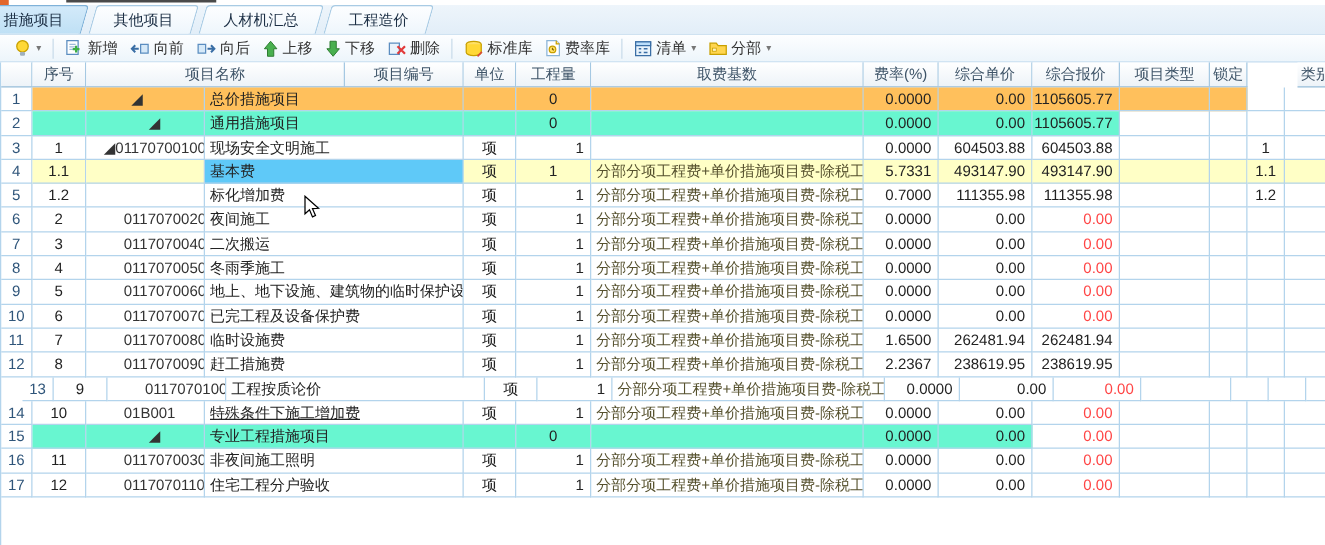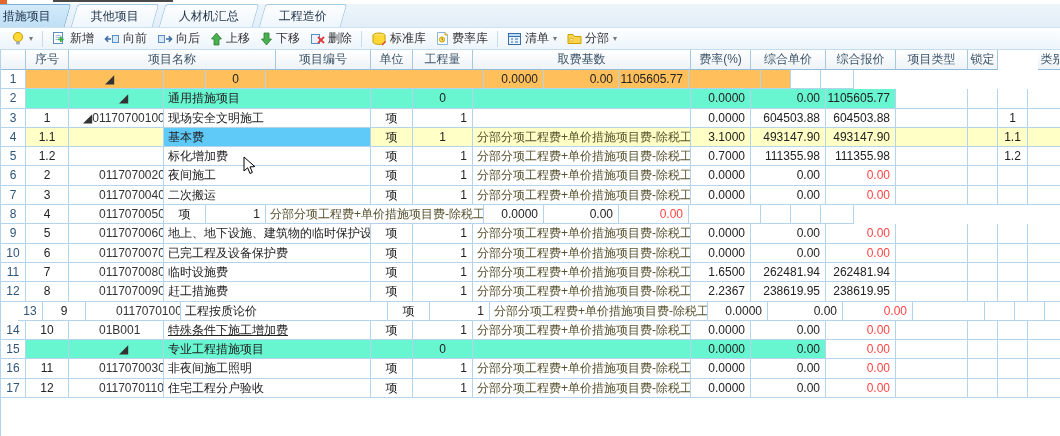--- a/index.html
+++ b/index.html
@@ -187,20 +187,21 @@
         <div class="gcell" style="width: 70px; flex: 0 0 70px;">综合报价</div>
         <div class="gcell" style="width: 72px; flex: 0 0 72px;">项目类型</div>
         <div class="gcell" style="width: 30px; flex: 0 0 30px;">锁定</div>
         <div class="gcell" style="width: 30px; flex: 0 0 30px; margin-left: 40px;">类别</div>
         <div class="gcell" style="width: 33px; flex: 0 0 33px;"></div>
       </div>
       <div class="grow">
         <div class="gcell ac rowno" style="width: 25px; flex: 0 0 25px;">1</div>
         <div class="gcell ac" style="width: 43px; flex: 0 0 43px; background: rgb(255, 192, 92);"></div>
         <div class="gcell codecell" style="width: 95px; flex: 0 0 95px; background: rgb(255, 192, 92); padding-left: 36px;">◢</div>
+        <div class="gcell al" style="width: 207px; flex: 0 0 207px; background: rgb(255, 192, 92);">总价措施项目</div>
         <div class="gcell ac" style="width: 42px; flex: 0 0 42px; background: rgb(255, 192, 92);"></div>
         <div class="gcell ac" style="width: 60px; flex: 0 0 60px; background: rgb(255, 192, 92);">0</div>
         <div class="gcell al basis" style="width: 218px; flex: 0 0 218px; background: rgb(255, 192, 92);"></div>
         <div class="gcell ar" style="width: 60px; flex: 0 0 60px; background: rgb(255, 192, 92);">0.0000</div>
         <div class="gcell ar" style="width: 75px; flex: 0 0 75px; background: rgb(255, 192, 92);">0.00</div>
         <div class="gcell ar" style="width: 70px; flex: 0 0 70px; background: rgb(255, 192, 92);">1105605.77</div>
         <div class="gcell ac" style="width: 72px; flex: 0 0 72px; background: rgb(255, 192, 92);"></div>
         <div class="gcell ac" style="width: 30px; flex: 0 0 30px; background: rgb(255, 192, 92);"></div>
         <div class="gcell ac" style="width: 30px; flex: 0 0 30px;"></div>
         <div class="gcell ac" style="width: 33px; flex: 0 0 33px;"></div>
@@ -238,21 +239,21 @@
         <div class="gcell ac" style="width: 33px; flex: 0 0 33px;"></div>
       </div>
       <div class="grow">
         <div class="gcell ac rowno" style="width: 25px; flex: 0 0 25px;">4</div>
         <div class="gcell ac" style="width: 43px; flex: 0 0 43px; background: rgb(255, 255, 198);">1.1</div>
         <div class="gcell codecell" style="width: 95px; flex: 0 0 95px; background: rgb(255, 255, 198);"></div>
         <div class="gcell al" style="width: 207px; flex: 0 0 207px; background: rgb(95, 201, 248);">基本费</div>
         <div class="gcell ac" style="width: 42px; flex: 0 0 42px; background: rgb(255, 255, 198);">项</div>
         <div class="gcell ac" style="width: 60px; flex: 0 0 60px; background: rgb(255, 255, 198);">1</div>
         <div class="gcell al basis" style="width: 218px; flex: 0 0 218px; background: rgb(255, 255, 198);">分部分项工程费+单价措施项目费-除税工程设备</div>
-        <div class="gcell ar" style="width: 60px; flex: 0 0 60px; background: rgb(255, 255, 198);">3.1000</div>
+        <div class="gcell ar" style="width: 60px; flex: 0 0 60px; background: rgb(255, 255, 198);">5.7331</div>
         <div class="gcell ar" style="width: 75px; flex: 0 0 75px; background: rgb(255, 255, 198);">493147.90</div>
         <div class="gcell ar" style="width: 70px; flex: 0 0 70px; background: rgb(255, 255, 198);">493147.90</div>
         <div class="gcell ac" style="width: 72px; flex: 0 0 72px; background: rgb(255, 255, 198);"></div>
         <div class="gcell ac" style="width: 30px; flex: 0 0 30px; background: rgb(255, 255, 198);"></div>
         <div class="gcell ac" style="width: 30px; flex: 0 0 30px; background: rgb(255, 255, 198);">1.1</div>
         <div class="gcell ac" style="width: 33px; flex: 0 0 33px; background: rgb(255, 255, 198);"></div>
       </div>
       <div class="grow">
         <div class="gcell ac rowno" style="width: 25px; flex: 0 0 25px;">5</div>
         <div class="gcell ac" style="width: 43px; flex: 0 0 43px;">1.2</div>
@@ -298,20 +299,21 @@
         <div class="gcell ar red" style="width: 70px; flex: 0 0 70px;">0.00</div>
         <div class="gcell ac" style="width: 72px; flex: 0 0 72px;"></div>
         <div class="gcell ac" style="width: 30px; flex: 0 0 30px;"></div>
         <div class="gcell ac" style="width: 30px; flex: 0 0 30px;"></div>
         <div class="gcell ac" style="width: 33px; flex: 0 0 33px;"></div>
       </div>
       <div class="grow">
         <div class="gcell ac rowno" style="width: 25px; flex: 0 0 25px;">8</div>
         <div class="gcell ac" style="width: 43px; flex: 0 0 43px;">4</div>
         <div class="gcell codecell" style="width: 95px; flex: 0 0 95px;">011707005001</div>
+        <div class="gcell al" style="width: 207px; flex: 0 0 207px;">冬雨季施工</div>
         <div class="gcell ac" style="width: 42px; flex: 0 0 42px;">项</div>
         <div class="gcell ar" style="width: 60px; flex: 0 0 60px;">1</div>
         <div class="gcell al basis" style="width: 218px; flex: 0 0 218px;">分部分项工程费+单价措施项目费-除税工程设备</div>
         <div class="gcell ar" style="width: 60px; flex: 0 0 60px;">0.0000</div>
         <div class="gcell ar" style="width: 75px; flex: 0 0 75px;">0.00</div>
         <div class="gcell ar red" style="width: 70px; flex: 0 0 70px;">0.00</div>
         <div class="gcell ac" style="width: 72px; flex: 0 0 72px;"></div>
         <div class="gcell ac" style="width: 30px; flex: 0 0 30px;"></div>
         <div class="gcell ac" style="width: 30px; flex: 0 0 30px;"></div>
         <div class="gcell ac" style="width: 33px; flex: 0 0 33px;"></div>

